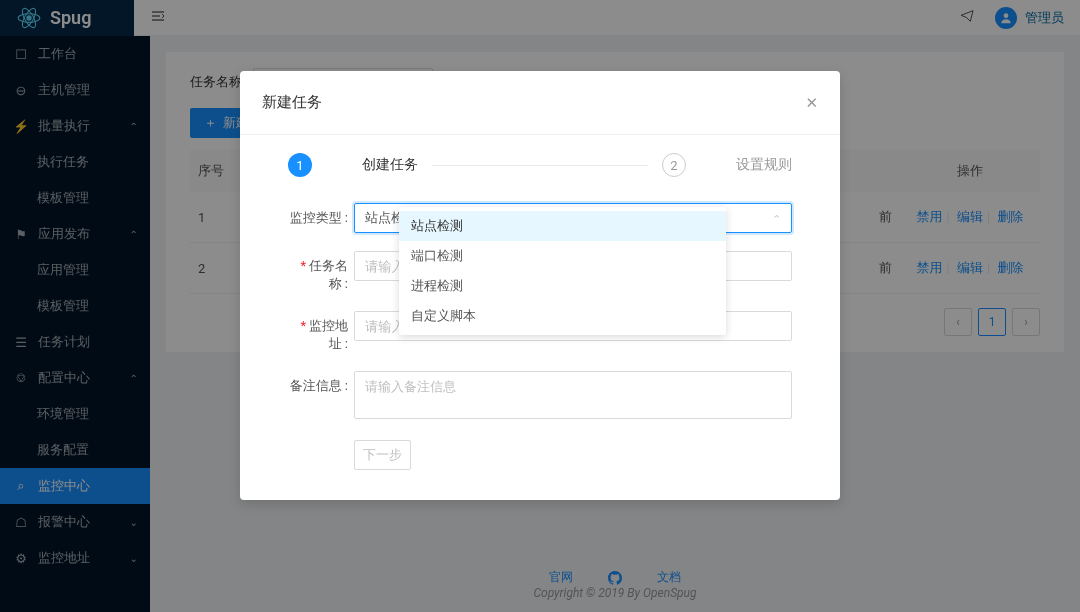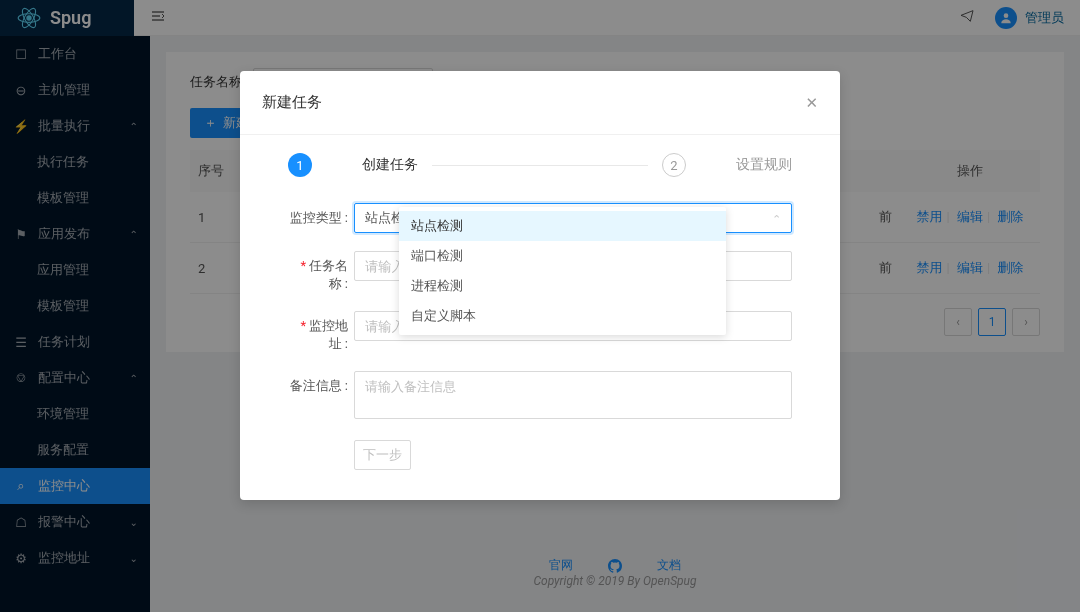--- a/index.html
+++ b/index.html
@@ -30,21 +30,21 @@
 .new-btn { background:#1890ff; color:#fff; border:none; height:30px; padding:0 14px; border-radius:2px; font-size:13px; display:flex; align-items:center; gap:6px; cursor:pointer; margin-bottom:12px;}
 table { width:100%; border-collapse:collapse; font-size:13px; }
 th { background:#fafafa; color:#555; font-weight:500; text-align:left; padding:12px 8px;}
 td { padding:16px 8px; border-bottom:1px solid #f0f0f0; color:#555;}
 .action-link { color:#1890ff; margin:0 4px; cursor:pointer; }
 .action-sep { color:#e8e8e8; }
 .pagination { display:flex; justify-content:flex-end; gap:6px; margin-top:14px;}
 .pg-btn { width:28px; height:28px; border:1px solid #d9d9d9; border-radius:2px; background:#fff; display:flex; align-items:center; justify-content:center; font-size:12px; cursor:pointer; color:#999;}
 .pg-btn.active { border-color:#1890ff; color:#1890ff; }
 
-.footer { position:absolute; left:150px; right:0; bottom:24px; text-align:center; font-size:12px; color:#999;}
+.footer { position:absolute; left:150px; right:0; bottom:12px; text-align:center; font-size:12px; color:#999;}
 .footer a { color:#1890ff; text-decoration:none; margin:0 16px;}
 .footer-gh { color:#555; }
 
 .mask { position:absolute; inset:0; background:rgba(0,0,0,0.45); }
 
 .modal { position:absolute; top:71px; left:240px; width:600px; background:#fff; border-radius:4px; box-shadow:0 4px 12px rgba(0,0,0,0.15); }
 .modal-header { padding:22px 22px; border-bottom:1px solid #f0f0f0; display:flex; justify-content:space-between; align-items:center;}
 .modal-title { font-size:15px; color:#333; }
 .modal-close { cursor:pointer; color:#999; font-size:15px;}
 .modal-body { padding:18px 48px 30px 48px; }

